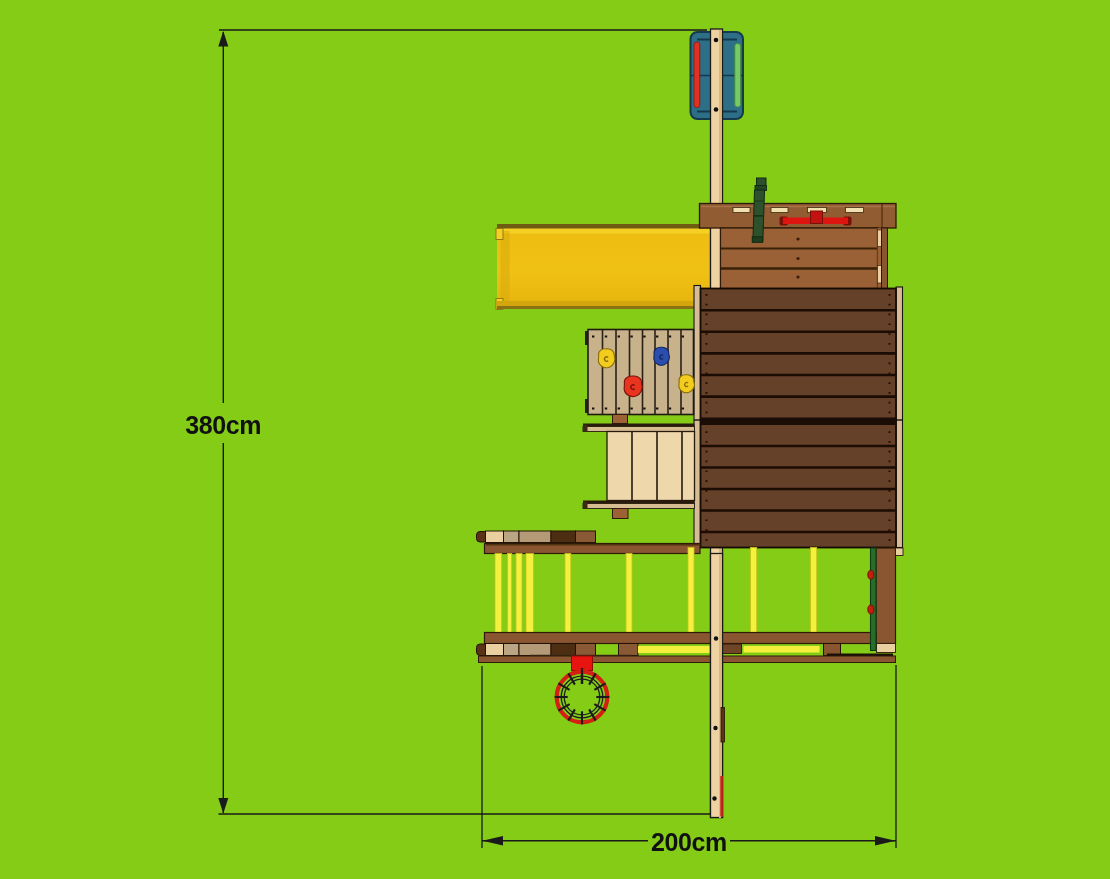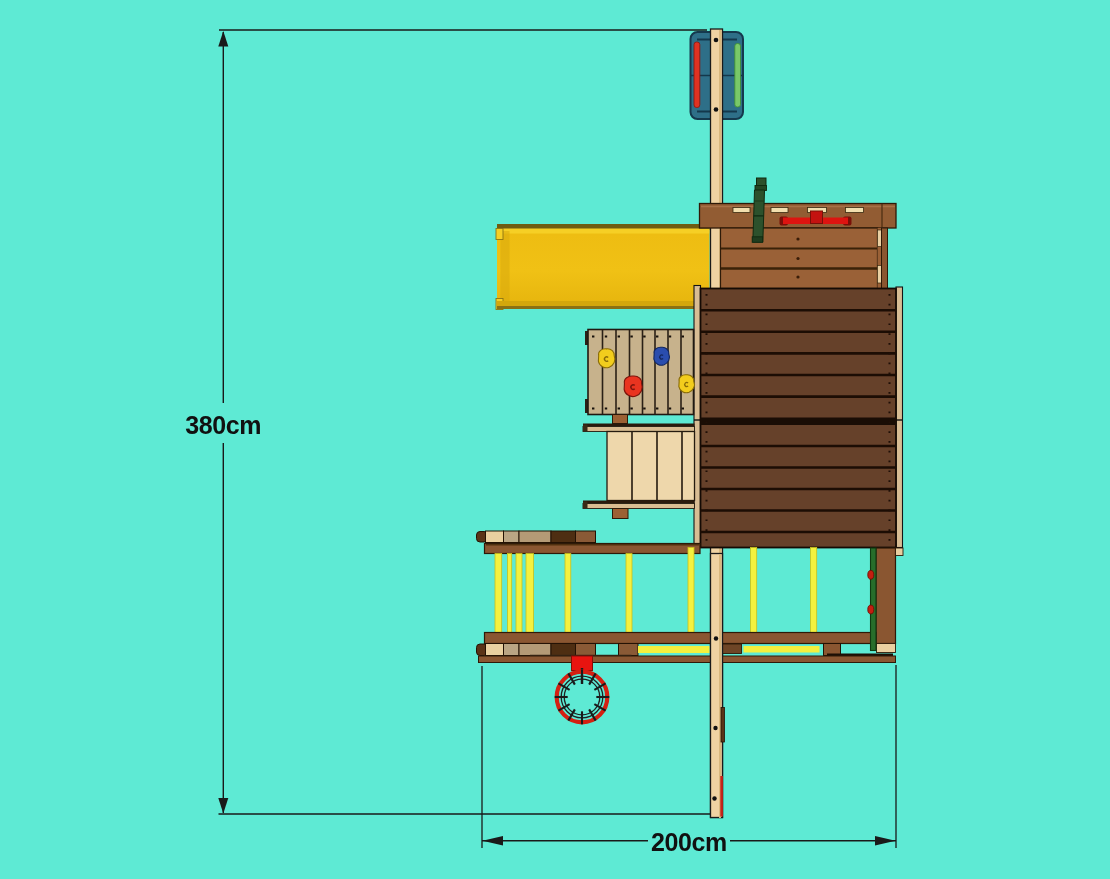--- a/index.html
+++ b/index.html
@@ -1,16 +1,16 @@
 <!DOCTYPE html>
 <html><head>
 <meta charset="utf-8">
 <style>
   html,body{margin:0;padding:0;background:#ffffff;}
-  #stage{position:relative;width:1110px;height:879px;background:#5eead4;overflow:hidden;}
+  #stage{position:relative;width:1110px;height:879px;background:#84cc16;overflow:hidden;}
   svg{position:absolute;left:0;top:0;}
   text{font-family:"Liberation Sans",sans-serif;font-weight:bold;fill:#111111;}
 </style>
 </head>
 <body>
 <div id="stage">
 <svg width="1110" height="879" viewBox="0 0 1110 879">
 
 <g>
   <rect x="690.5" y="32" width="52.5" height="87" rx="7" fill="#2e6f88" stroke="#15394d" stroke-width="2"></rect>

